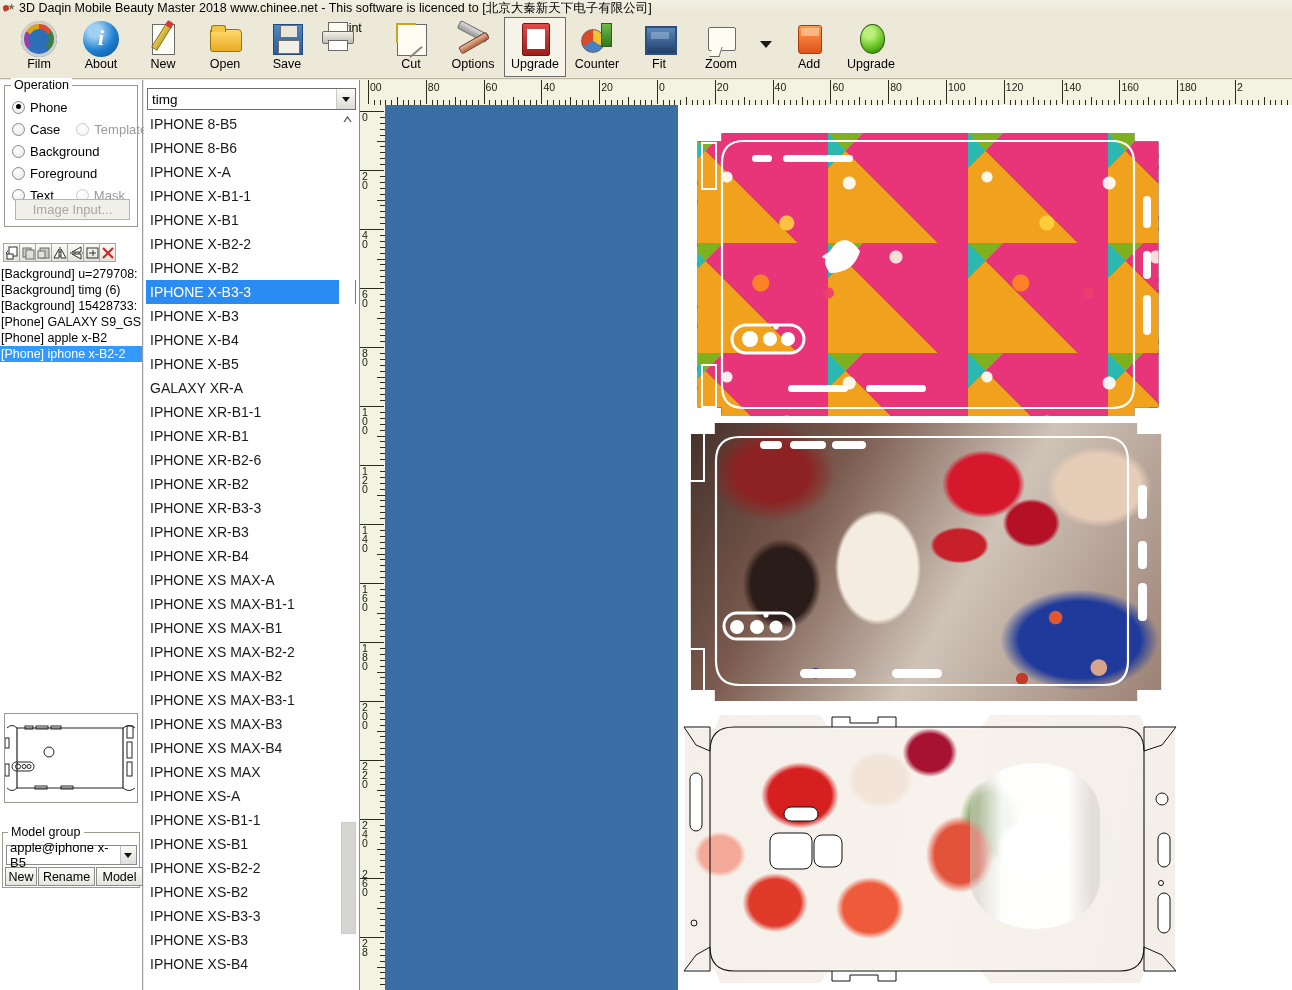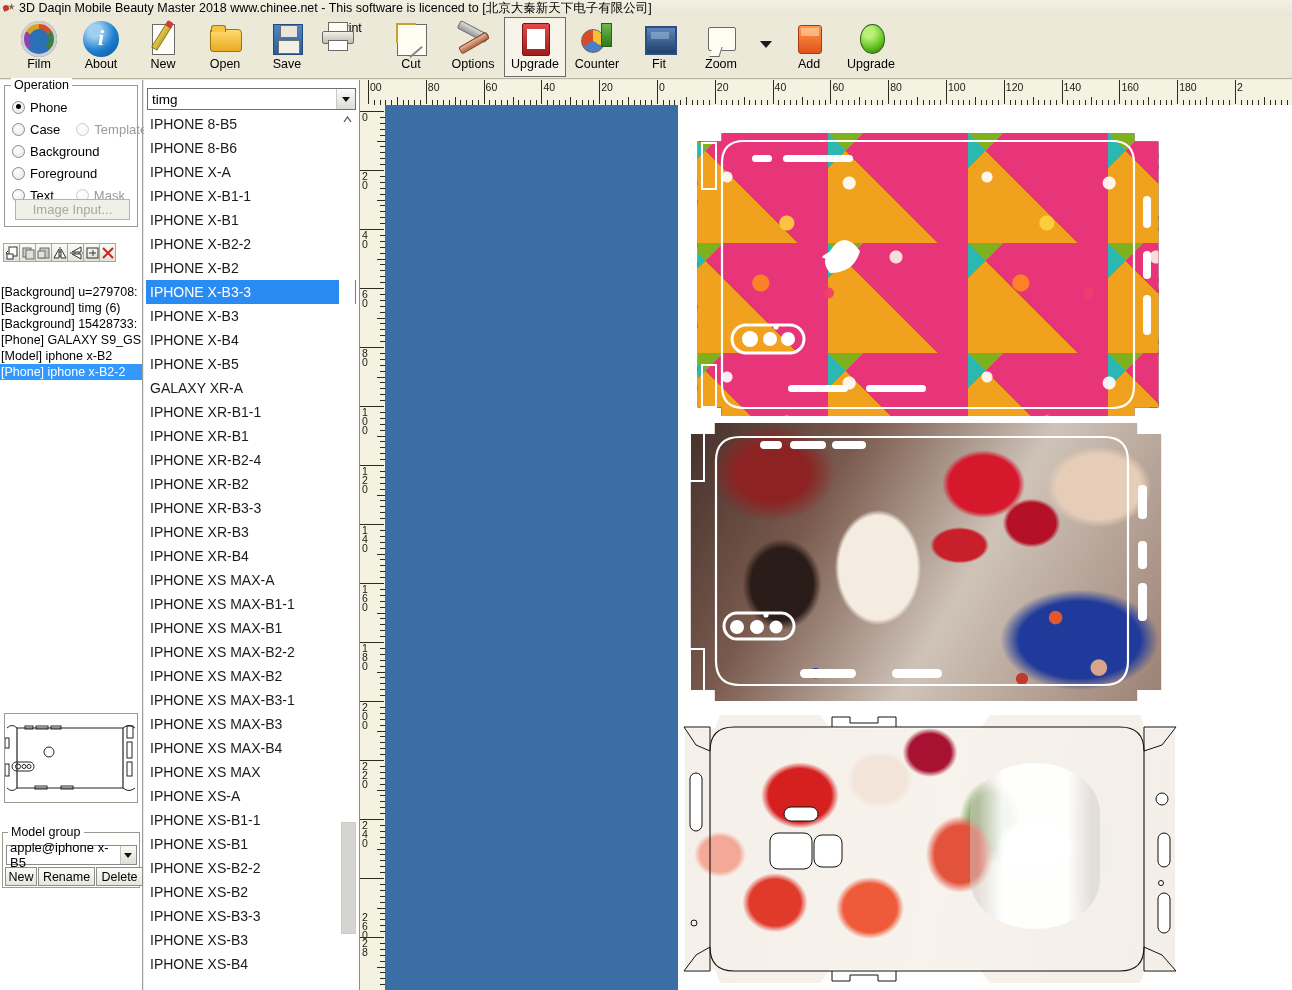--- a/index.html
+++ b/index.html
@@ -135,21 +135,21 @@
   }
 
   .minitools{
     position:absolute;left:3px;top:163px;width:120px;height:20px;display:flex;
   }
   .mt{width:17px;height:19px;border:1px solid #a7a7a0;background:linear-gradient(#fbfbf6,#e3e2da);
      margin-right:-1px;position:relative;box-sizing:border-box;}
   .mt svg{position:absolute;left:1px;top:1px;}
 
   .layerlist{
-    position:absolute;left:0;top:204px;width:142px;height:100px;background:#fff;overflow:hidden;
+    position:absolute;left:0;top:186px;width:142px;height:100px;background:#fff;overflow:hidden;
   }
   .layer{height:16px;line-height:16px;font-size:12.5px;white-space:nowrap;padding-left:1px;}
   .layer.sel{background:#3399ff;color:#fff;}
 
   .thumbbox{
     position:absolute;left:4px;top:633px;width:134px;height:90px;border:1px solid #9a9a8e;background:#fff;box-sizing:border-box;
   }
   .modelgroup{
     position:absolute;left:2px;top:752px;width:138px;height:56px;border:1px solid #9a9a8e;box-sizing:border-box;
   }
@@ -470,21 +470,21 @@
             <path d="M2 3 L12 13 M12 3 L2 13" stroke="#cc2222" stroke-width="2"></path>
           </svg>
       </span>
     </div>
 
     <div class="layerlist">
       <div class="layer">[Background] u=279708:</div>
       <div class="layer">[Background] timg (6)</div>
       <div class="layer">[Background] 15428733:</div>
       <div class="layer">[Phone] GALAXY S9_GS</div>
-      <div class="layer">[Model] iphone x-B2</div>
+      <div class="layer">[Phone] apple x-B2</div>
       <div class="layer sel">[Phone] iphone x-B2-2</div>
     </div>
 
     <div class="thumbbox">
       <svg width="132" height="88" viewBox="0 0 132 88">
         <path d="M12 14 H118 V74 H12 Z" fill="none" stroke="#222" stroke-width="1.2"></path>
         <path d="M2 14 q5 -5 10 0" fill="none" stroke="#222"></path>
         <path d="M2 74 q5 5 10 0" fill="none" stroke="#222"></path>
         <path d="M118 14 q6 -5 12 0" fill="none" stroke="#222"></path>
         <path d="M118 74 q6 5 12 0" fill="none" stroke="#222"></path>
@@ -510,21 +510,21 @@
       <span class="mg-title">Model group</span>
       <div class="mg-combo">
         <span>apple@iphone x-B5</span>
         <span class="arrow">
             <i class="tri-down"></i>
           </span>
       </div>
       <div class="mg-buttons">
         <span class="mgb" style="width:32px;">New</span>
         <span class="mgb" style="width:57px;">Rename</span>
-        <span class="mgb" style="width:47px;">Delete</span>
+        <span class="mgb" style="width:47px;">Model</span>
       </div>
     </div>
   </div>
 
   <div class="modelpanel">
     <div class="combo">
       <span>timg</span>
       <span class="arrow">
           <i class="tri-down"></i>
         </span>
@@ -537,21 +537,21 @@
         <div class="mitem">IPHONE X-B1</div>
         <div class="mitem">IPHONE X-B2-2</div>
         <div class="mitem">IPHONE X-B2</div>
         <div class="mitem sel">IPHONE X-B3-3</div>
         <div class="mitem">IPHONE X-B3</div>
         <div class="mitem">IPHONE X-B4</div>
         <div class="mitem">IPHONE X-B5</div>
         <div class="mitem">GALAXY XR-A</div>
         <div class="mitem">IPHONE XR-B1-1</div>
         <div class="mitem">IPHONE XR-B1</div>
-        <div class="mitem">IPHONE XR-B2-4</div>
+        <div class="mitem">IPHONE XR-B2-6</div>
         <div class="mitem">IPHONE XR-B2</div>
         <div class="mitem">IPHONE XR-B3-3</div>
         <div class="mitem">IPHONE XR-B3</div>
         <div class="mitem">IPHONE XR-B4</div>
         <div class="mitem">IPHONE XS MAX-A</div>
         <div class="mitem">IPHONE XS MAX-B1-1</div>
         <div class="mitem">IPHONE XS MAX-B1</div>
         <div class="mitem">IPHONE XS MAX-B2-2</div>
         <div class="mitem">IPHONE XS MAX-B2</div>
         <div class="mitem">IPHONE XS MAX-B3-1</div>
@@ -894,21 +894,21 @@
       <span class="rt" style="top: 719.9px; width: 5px; height: 1px; right: 0px;"></span>
       <span class="rt" style="top: 725.8px; width: 5px; height: 1px; right: 0px;"></span>
       <span class="rt" style="top: 731.7px; width: 5px; height: 1px; right: 0px;"></span>
       <span class="rt" style="top: 737.6px; width: 5px; height: 1px; right: 0px;"></span>
       <span class="rt" style="top: 743.5px; width: 8px; height: 1px; right: 0px;"></span>
       <span class="rt" style="top: 749.4px; width: 5px; height: 1px; right: 0px;"></span>
       <span class="rt" style="top: 755.3px; width: 5px; height: 1px; right: 0px;"></span>
       <span class="rt" style="top: 761.2px; width: 5px; height: 1px; right: 0px;"></span>
       <span class="rt" style="top: 767.1px; width: 5px; height: 1px; right: 0px;"></span>
       <span class="rt" style="top: 773px; left: 0px; height: 1px; width: 24px;"></span>
-      <span class="rlab-v" style="top: 808px;">260</span>
+      <span class="rlab-v" style="top: 765px;">260</span>
       <span class="rt" style="top: 778.9px; width: 5px; height: 1px; right: 0px;"></span>
       <span class="rt" style="top: 784.8px; width: 5px; height: 1px; right: 0px;"></span>
       <span class="rt" style="top: 790.7px; width: 5px; height: 1px; right: 0px;"></span>
       <span class="rt" style="top: 796.6px; width: 5px; height: 1px; right: 0px;"></span>
       <span class="rt" style="top: 802.5px; width: 8px; height: 1px; right: 0px;"></span>
       <span class="rt" style="top: 808.4px; width: 5px; height: 1px; right: 0px;"></span>
       <span class="rt" style="top: 814.3px; width: 5px; height: 1px; right: 0px;"></span>
       <span class="rt" style="top: 820.2px; width: 5px; height: 1px; right: 0px;"></span>
       <span class="rt" style="top: 826.1px; width: 5px; height: 1px; right: 0px;"></span>
       <span class="rt" style="top: 832px; left: 0px; height: 1px; width: 24px;"></span>

